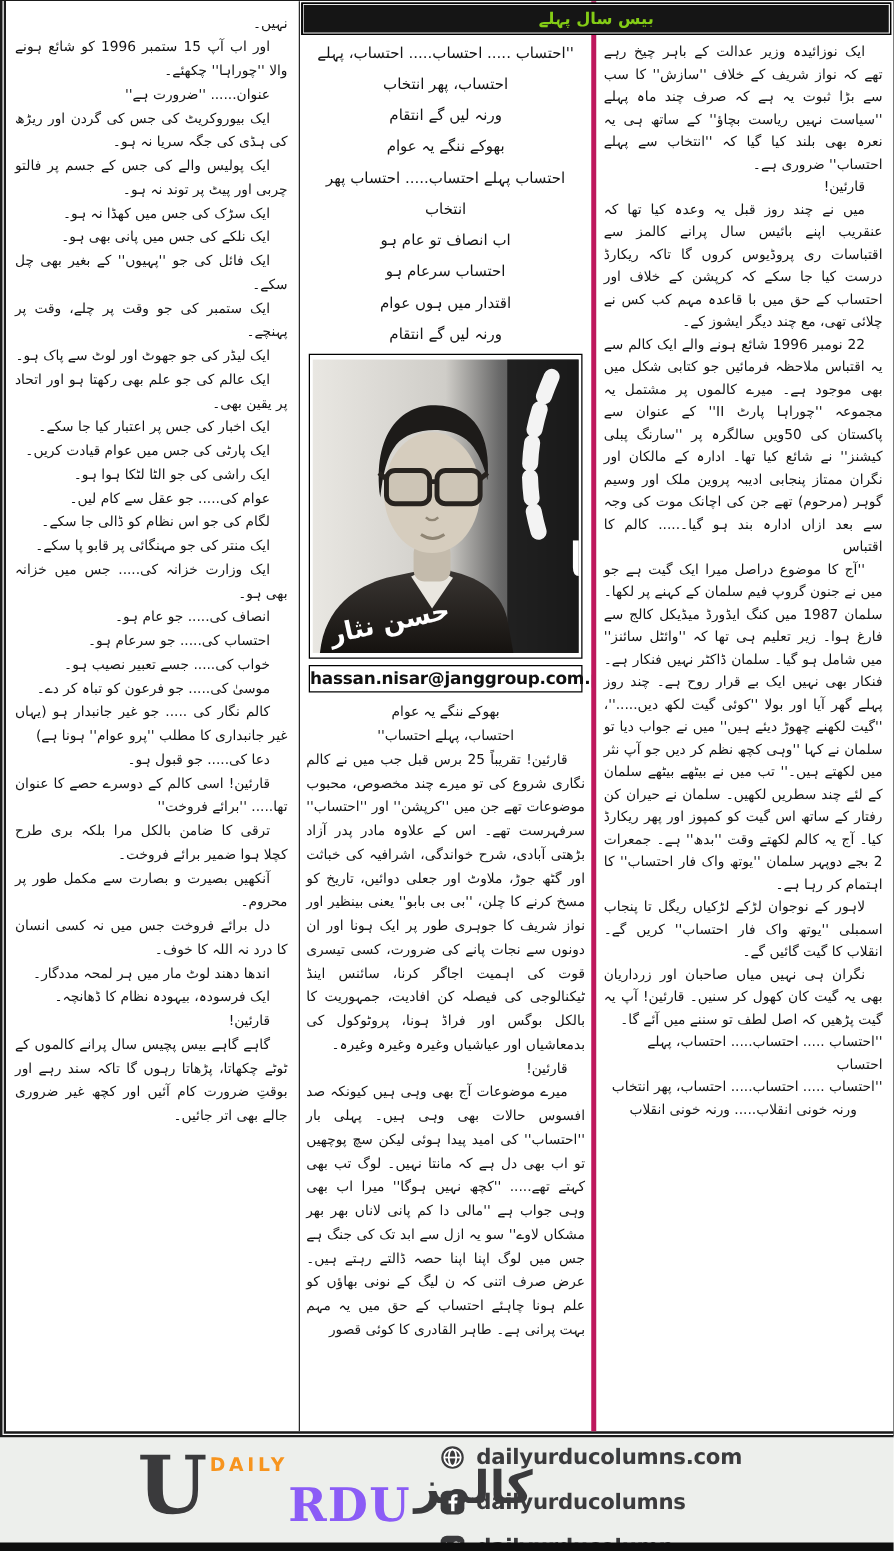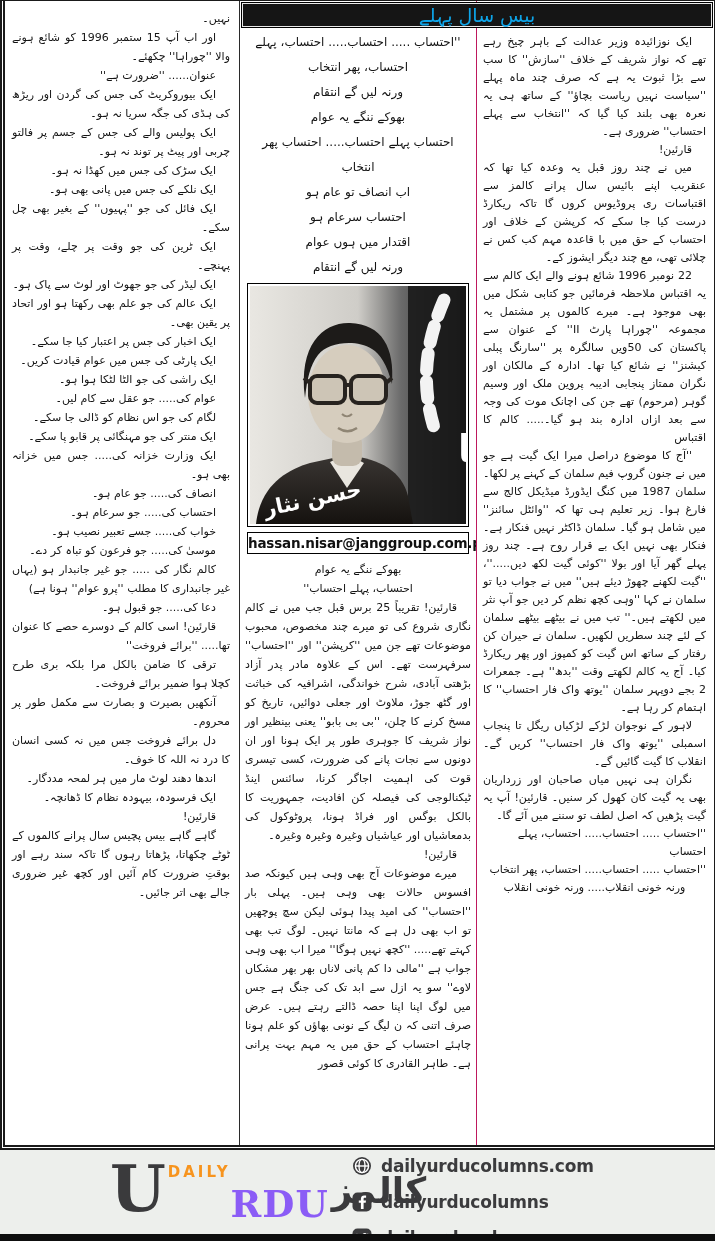--- a/index.html
+++ b/index.html
@@ -14,25 +14,25 @@
     border:1px solid #1a1a1a;
     border-left:5px double #1a1a1a;
     border-bottom:5px double #1a1a1a;
   }
   .header-bar{
     position:absolute;left:236px;right:1px;top:1px;height:26px;
     background:#151515;border:1px solid #000;box-sizing:border-box;
     display:flex;align-items:center;justify-content:center;z-index:3;
     box-shadow:inset 0 0 0 1px #e9e9e9;
   }
-  .header-title{color:#0ea5e9;font-size:19px;font-weight:normal;direction:rtl;letter-spacing:.5px;}
+  .header-title{color:#84cc16;font-size:13px;font-weight:bold;direction:rtl;letter-spacing:.5px;}
   .cols{position:absolute;left:0;top:0;right:0;bottom:0;display:flex;}
   .col{box-sizing:border-box;height:100%;overflow:hidden;}
   .col-left{width:234px;padding:8px 9px 2px 7px;}
-  .col-mid{width:238px;border-left:1px solid #2a2a2a;border-right:1px solid #be185d;
+  .col-mid{width:238px;border-left:1px solid #2a2a2a;border-right:4px solid #be185d;
            padding:29px 5px 2px 5px;display:flex;flex-direction:column;}
   .col-right{flex:1;padding:32px 8px 2px 6px;}
   
   .block{direction:rtl;font-size:11px;line-height:19px;color:#141414;}
   .col-right .block{line-height:18px;}
   .para{text-align:justify;text-indent:14px;}
   .plain{text-align:right;}
   .verse{text-align:center;text-indent:0;}
   .poem .block{font-size:12px;line-height:25px;}
   .midtext{margin-top:3px;}
@@ -71,21 +71,21 @@
 
     <div class="col col-left">
         <div class="block plain">نہیں۔</div>
         <div class="block para">اور اب آپ 15 ستمبر 1996 کو شائع ہونے والا ''چوراہا'' چکھئے۔</div>
         <div class="block para">عنوان...... ''ضرورت ہے''</div>
         <div class="block para">ایک بیوروکریٹ کی جس کی گردن اور ریڑھ کی ہڈی کی جگہ سریا نہ ہو۔</div>
         <div class="block para">ایک پولیس والے کی جس کے جسم پر فالتو چربی اور پیٹ پر توند نہ ہو۔</div>
         <div class="block para">ایک سڑک کی جس میں کھڈا نہ ہو۔</div>
         <div class="block para">ایک نلکے کی جس میں پانی بھی ہو۔</div>
         <div class="block para">ایک فائل کی جو ''پہیوں'' کے بغیر بھی چل سکے۔</div>
-        <div class="block para">ایک ٹرین کی جو وقت پر چلے، وقت پر پہنچے۔</div>
+        <div class="block para">ایک ستمبر کی جو وقت پر چلے، وقت پر پہنچے۔</div>
         <div class="block para">ایک لیڈر کی جو جھوٹ اور لوٹ سے پاک ہو۔</div>
         <div class="block para">ایک عالم کی جو علم بھی رکھتا ہو اور اتحاد پر یقین بھی۔</div>
         <div class="block para">ایک اخبار کی جس پر اعتبار کیا جا سکے۔</div>
         <div class="block para">ایک پارٹی کی جس میں عوام قیادت کریں۔</div>
         <div class="block para">ایک راشی کی جو الٹا لٹکا ہوا ہو۔</div>
         <div class="block para">عوام کی..... جو عقل سے کام لیں۔</div>
         <div class="block para">لگام کی جو اس نظام کو ڈالی جا سکے۔</div>
         <div class="block para">ایک منتر کی جو مہنگائی پر قابو پا سکے۔</div>
         <div class="block para">ایک وزارت خزانہ کی..... جس میں خزانہ بھی ہو۔</div>
         <div class="block para">انصاف کی..... جو عام ہو۔</div>

